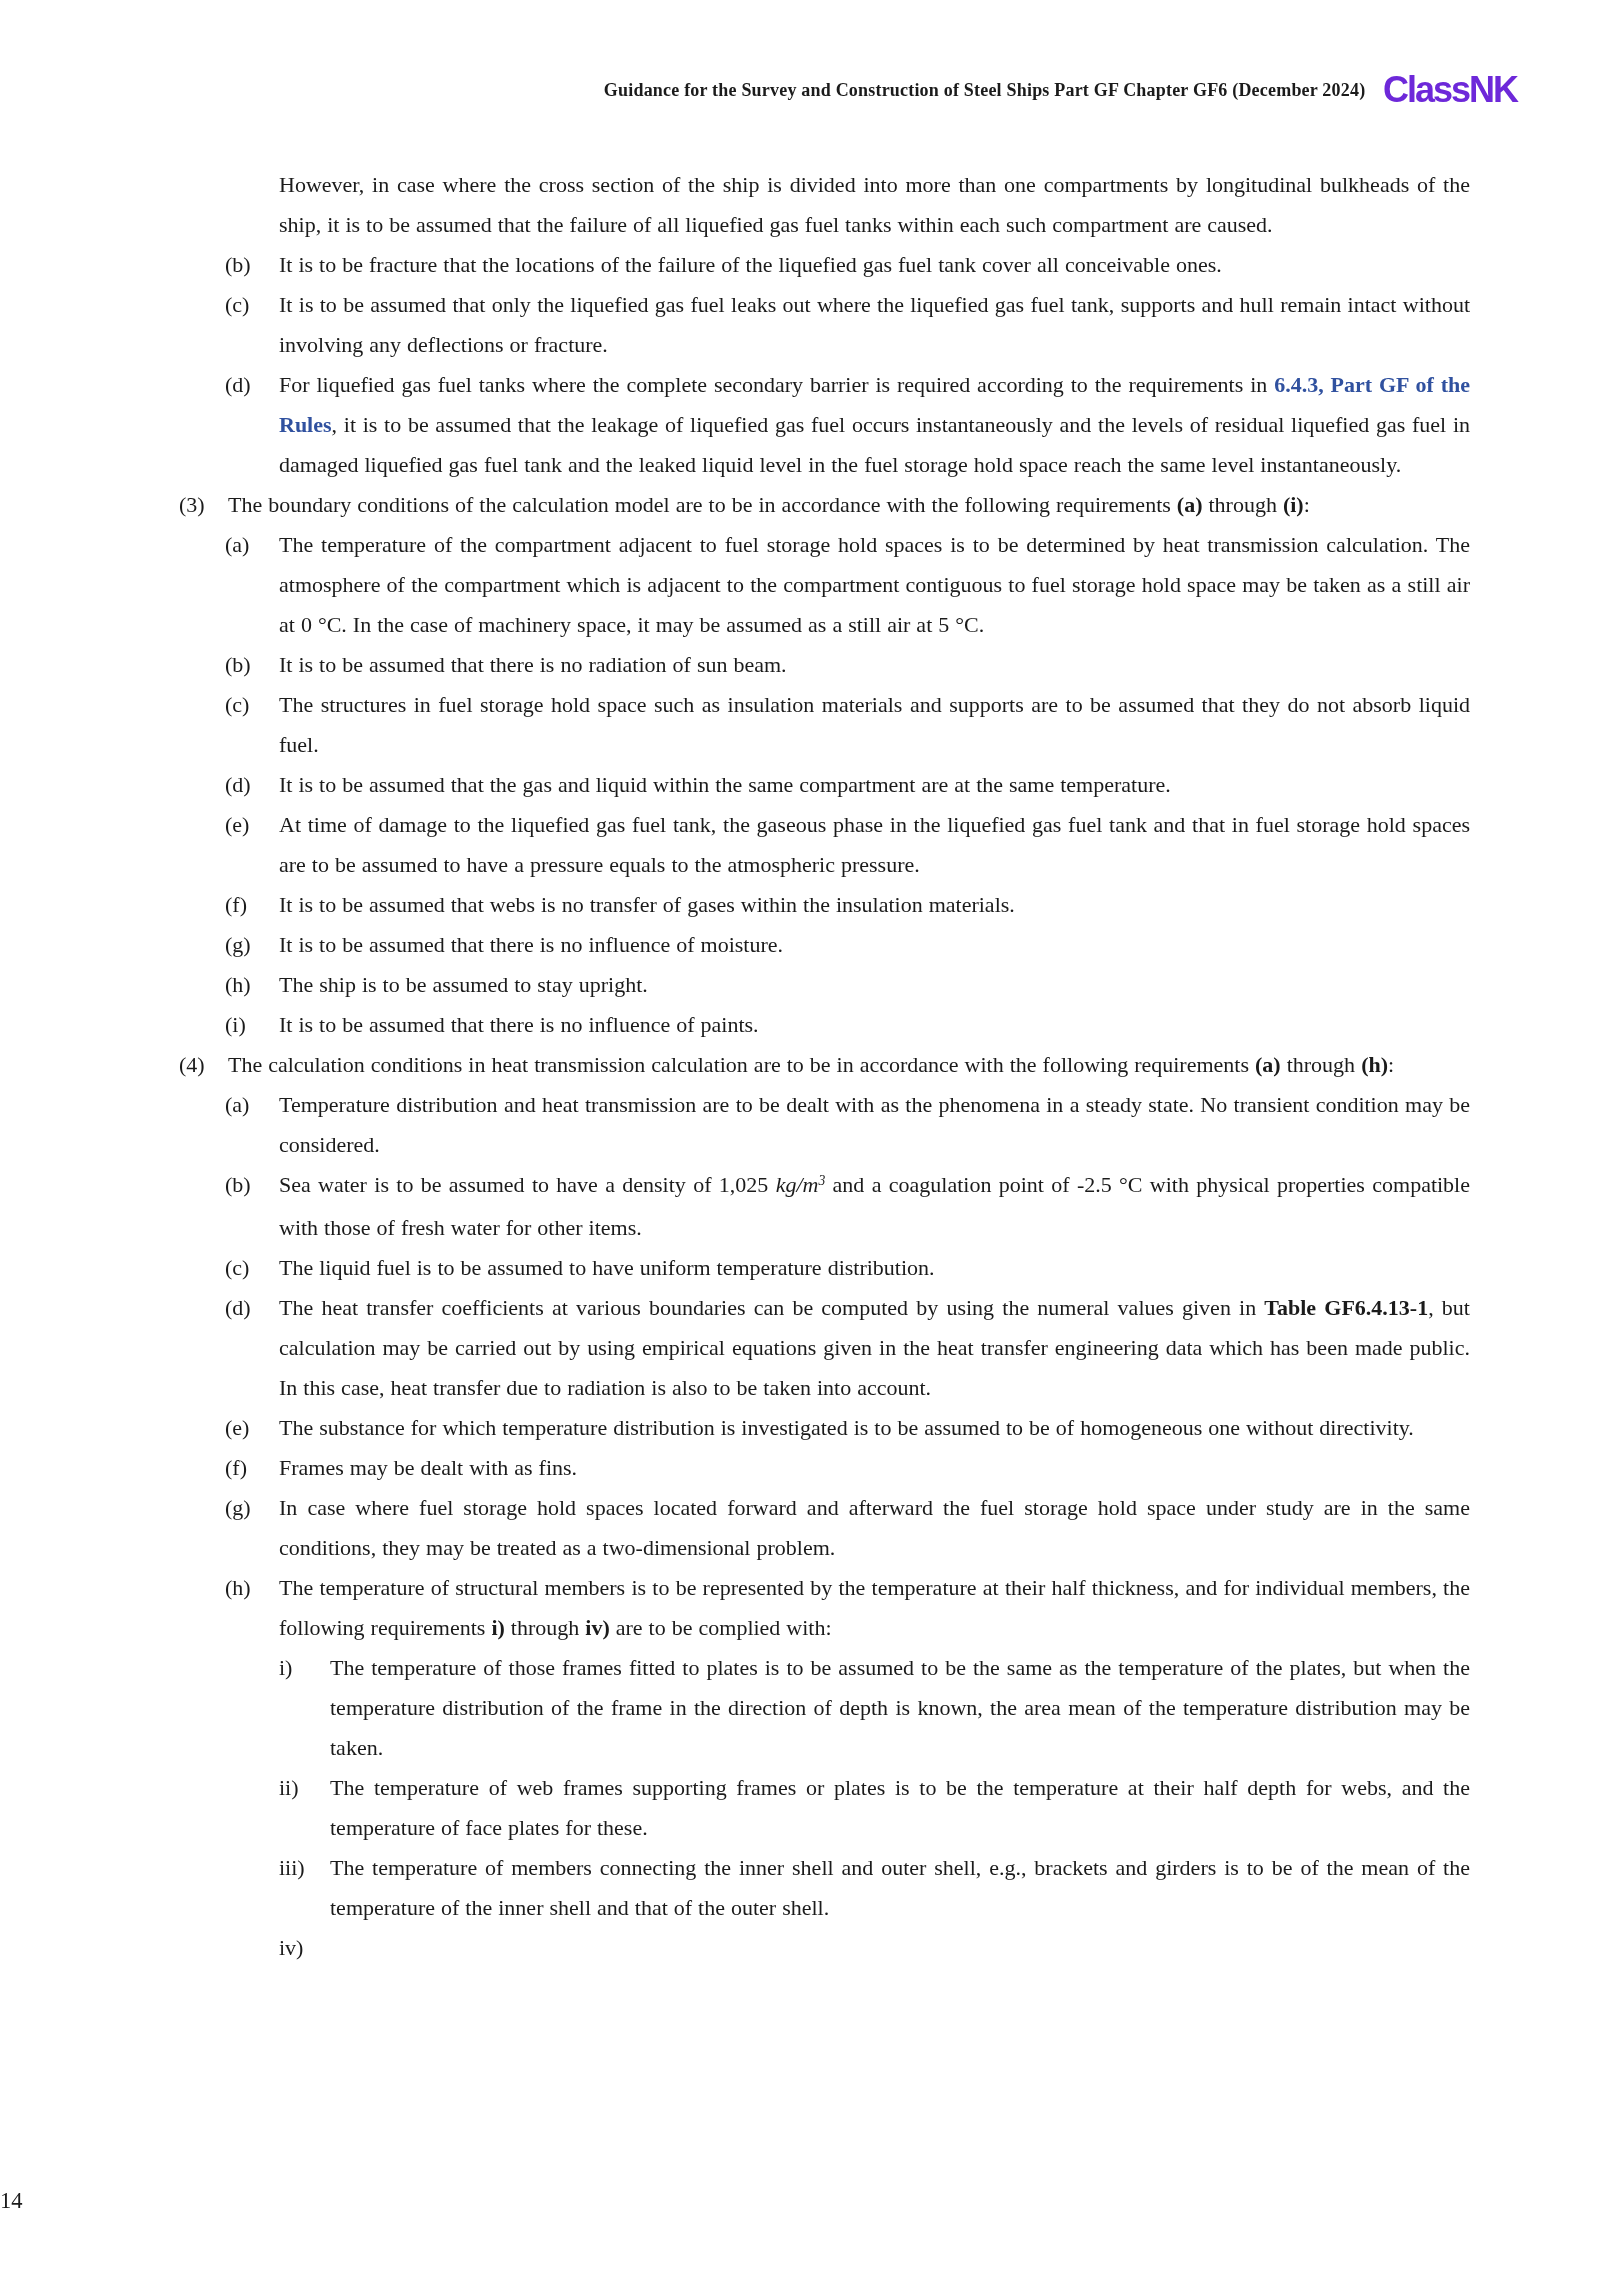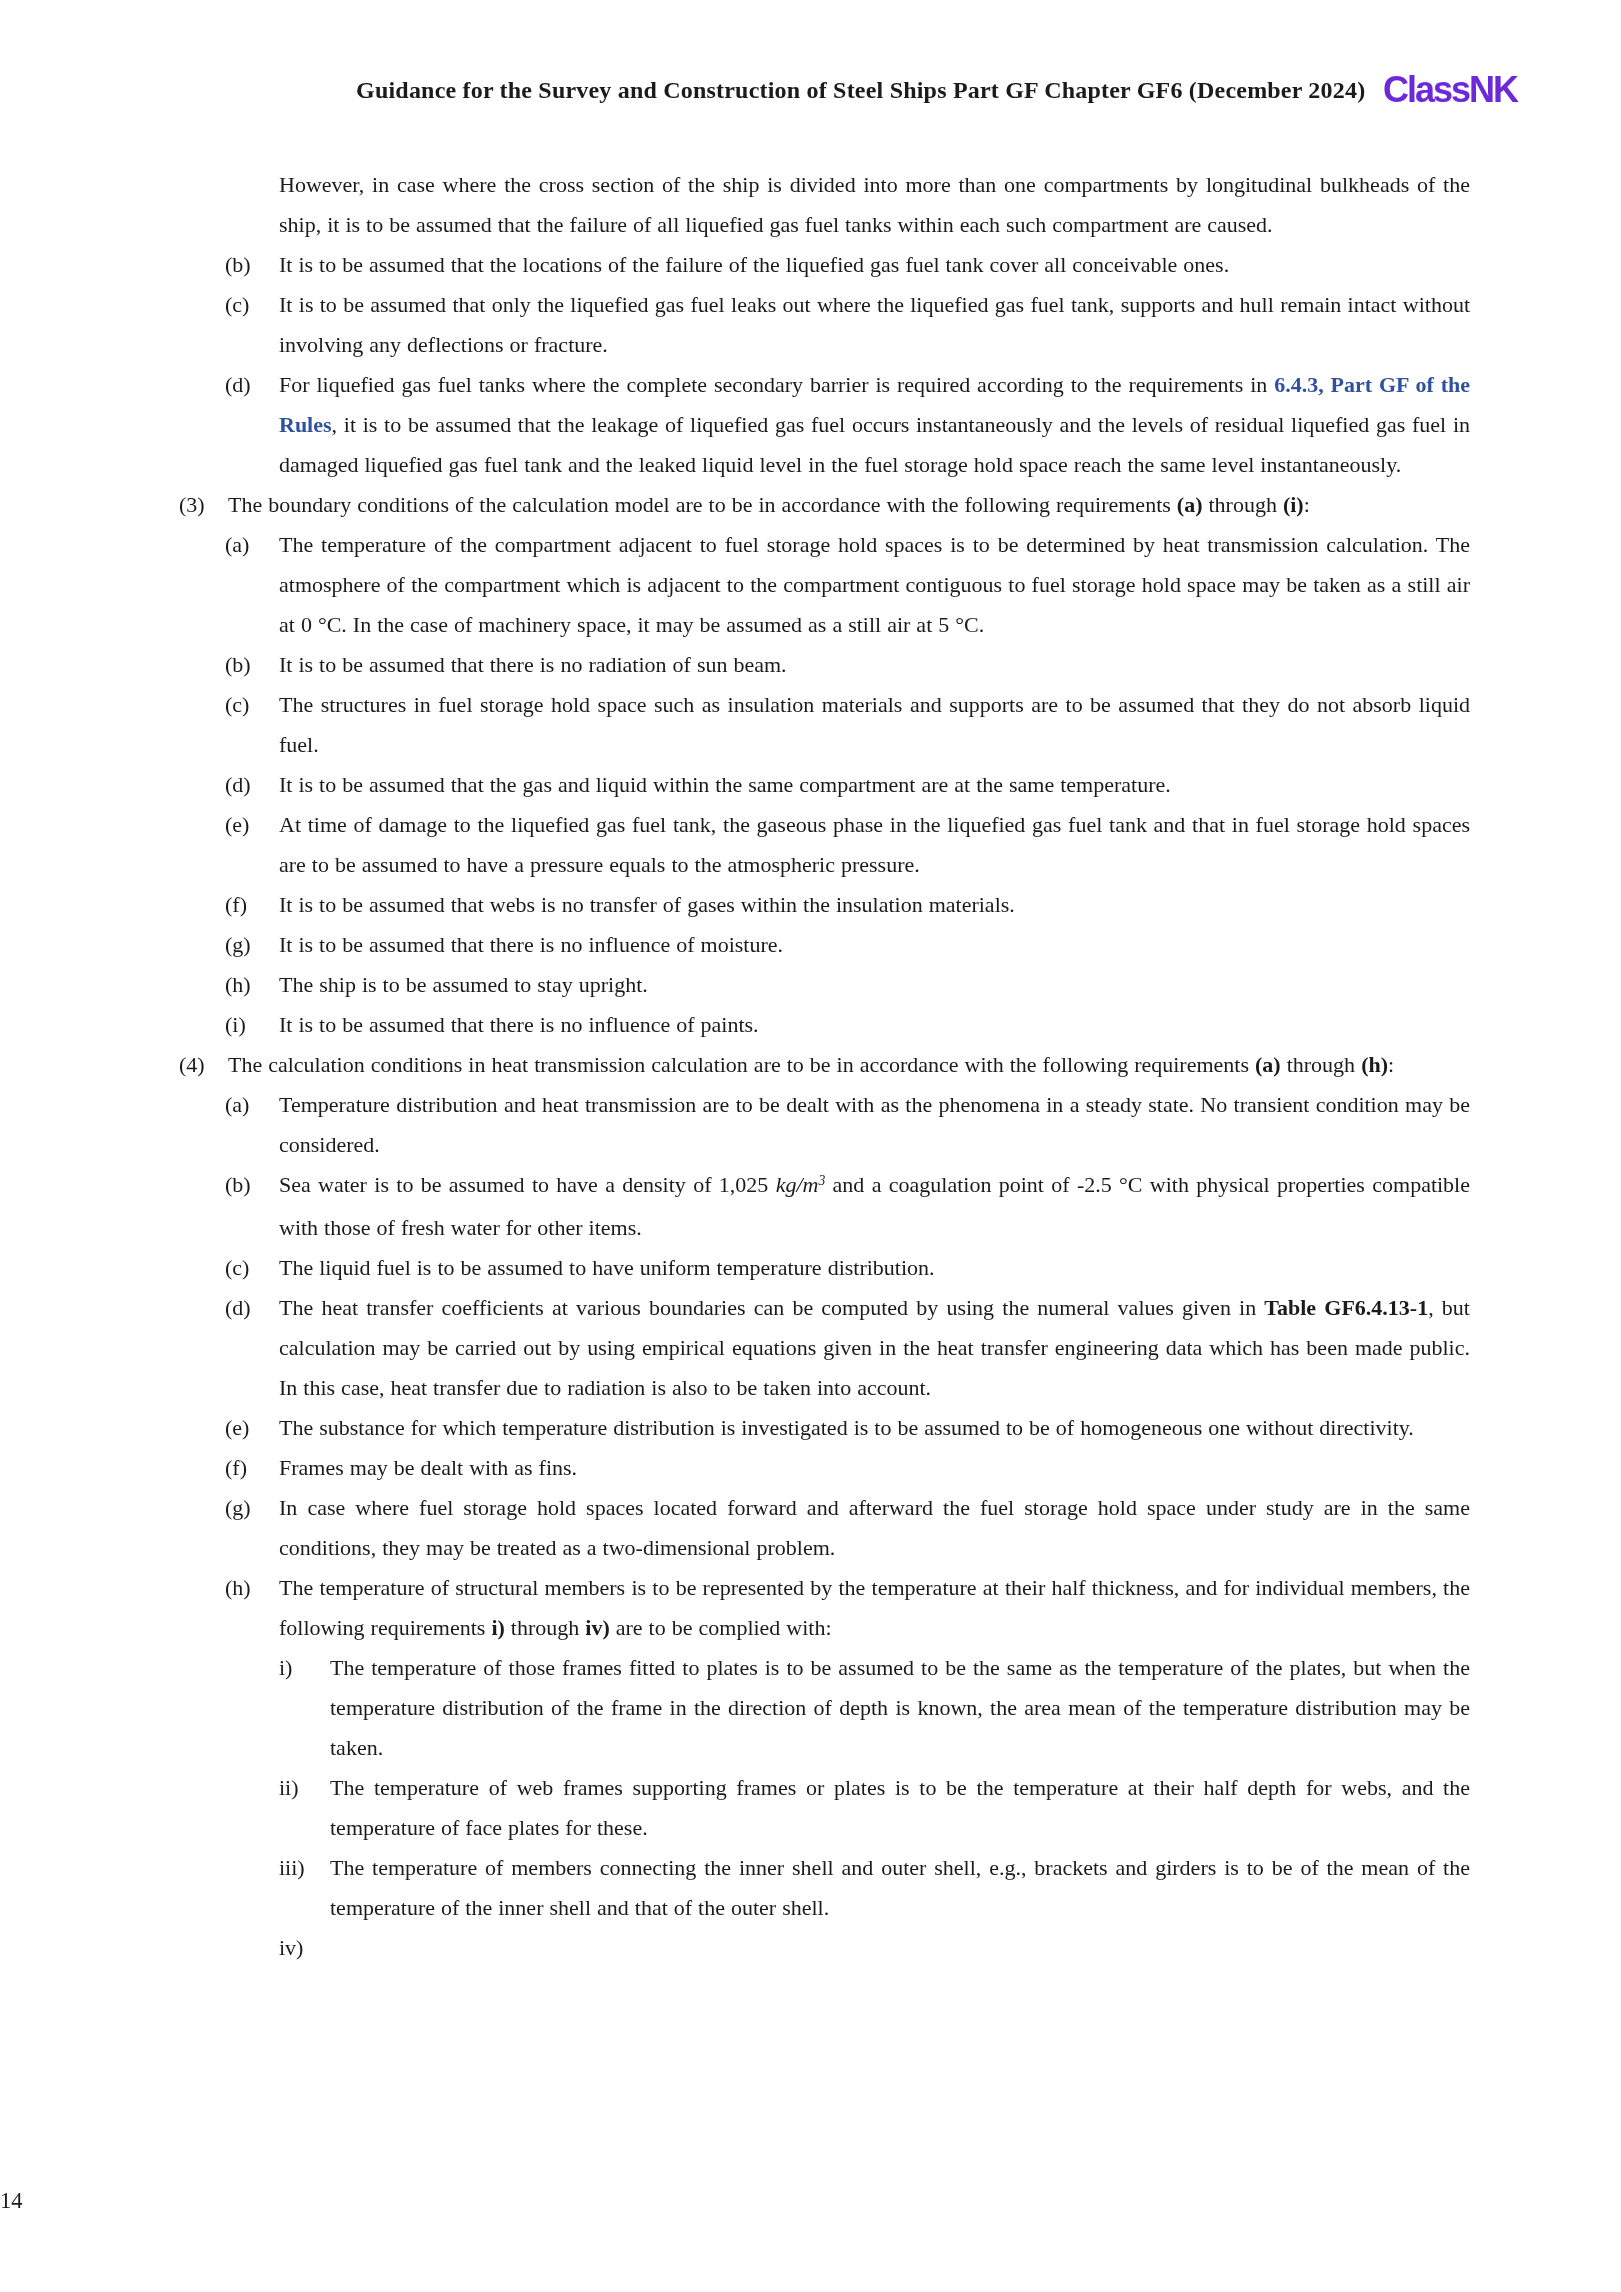--- a/index.html
+++ b/index.html
@@ -17,21 +17,21 @@
   }
   .header {
     position: absolute;
     top: 69px; right: 104px;
     display: flex;
     align-items: center;
     gap: 17.6px;
   }
   .header-title {
     font-weight: bold;
-    font-size: 24px;
+    font-size: 18px;
     letter-spacing: 0.2px;
     white-space: nowrap;
   }
   .logo {
     font-family: "Liberation Sans", sans-serif;
     font-weight: 800;
     font-size: 36px;
     letter-spacing: -2px;
     color: #6d28d9;
     white-space: nowrap;
@@ -82,21 +82,21 @@
 <body>
 
 <div class="page">
   <div class="header">
     <span class="header-title">Guidance for the Survey and Construction of Steel Ships Part GF Chapter GF6 (December 2024)</span>
     <span class="logo">ClassNK</span>
   </div>
 
   <div class="doc-body">
       <div class="item l2"><span><span>However, in case where the cross section of the ship is divided into more than one compartments by longitudinal bulkheads of the ship, it is to be assumed that the failure of all liquefied gas fuel tanks within each such compartment are caused.</span></span></div>
-      <div class="item l2"><span class="marker">(b)</span><span><span>It is to be assumed that the locations of the failure of the liquefied gas fuel tank cover all conceivable ones.</span></span></div>
+      <div class="item l2"><span class="marker">(b)</span><span><span>It is to be fracture that the locations of the failure of the liquefied gas fuel tank cover all conceivable ones.</span></span></div>
       <div class="item l2"><span class="marker">(c)</span><span><span>It is to be assumed that only the liquefied gas fuel leaks out where the liquefied gas fuel tank, supports and hull remain intact without involving any deflections or fracture.</span></span></div>
       <div class="item l2"><span class="marker">(d)</span><span><span>For liquefied gas fuel tanks where the complete secondary barrier is required according to the requirements in </span><a class="ref-link" href="#">6.4.3, Part GF of the Rules</a><span>, it is to be assumed that the leakage of liquefied gas fuel occurs instantaneously and the levels of residual liquefied gas fuel in damaged liquefied gas fuel tank and the leaked liquid level in the fuel storage hold space reach the same level instantaneously.</span></span></div>
       <div class="item l1"><span class="marker">(3)</span><span><span>The boundary conditions of the calculation model are to be in accordance with the following requirements </span><span class="seg-b">(a)</span><span> through </span><span class="seg-b">(i)</span><span>:</span></span></div>
       <div class="item l2"><span class="marker">(a)</span><span><span>The temperature of the compartment adjacent to fuel storage hold spaces is to be determined by heat transmission calculation. The atmosphere of the compartment which is adjacent to the compartment contiguous to fuel storage hold space may be taken as a still air at 0 °C. In the case of machinery space, it may be assumed as a still air at 5 °C.</span></span></div>
       <div class="item l2"><span class="marker">(b)</span><span><span>It is to be assumed that there is no radiation of sun beam.</span></span></div>
       <div class="item l2"><span class="marker">(c)</span><span><span>The structures in fuel storage hold space such as insulation materials and supports are to be assumed that they do not absorb liquid fuel.</span></span></div>
       <div class="item l2"><span class="marker">(d)</span><span><span>It is to be assumed that the gas and liquid within the same compartment are at the same temperature.</span></span></div>
       <div class="item l2"><span class="marker">(e)</span><span><span>At time of damage to the liquefied gas fuel tank, the gaseous phase in the liquefied gas fuel tank and that in fuel storage hold spaces are to be assumed to have a pressure equals to the atmospheric pressure.</span></span></div>
       <div class="item l2"><span class="marker">(f)</span><span><span>It is to be assumed that webs is no transfer of gases within the insulation materials.</span></span></div>
       <div class="item l2"><span class="marker">(g)</span><span><span>It is to be assumed that there is no influence of moisture.</span></span></div>

